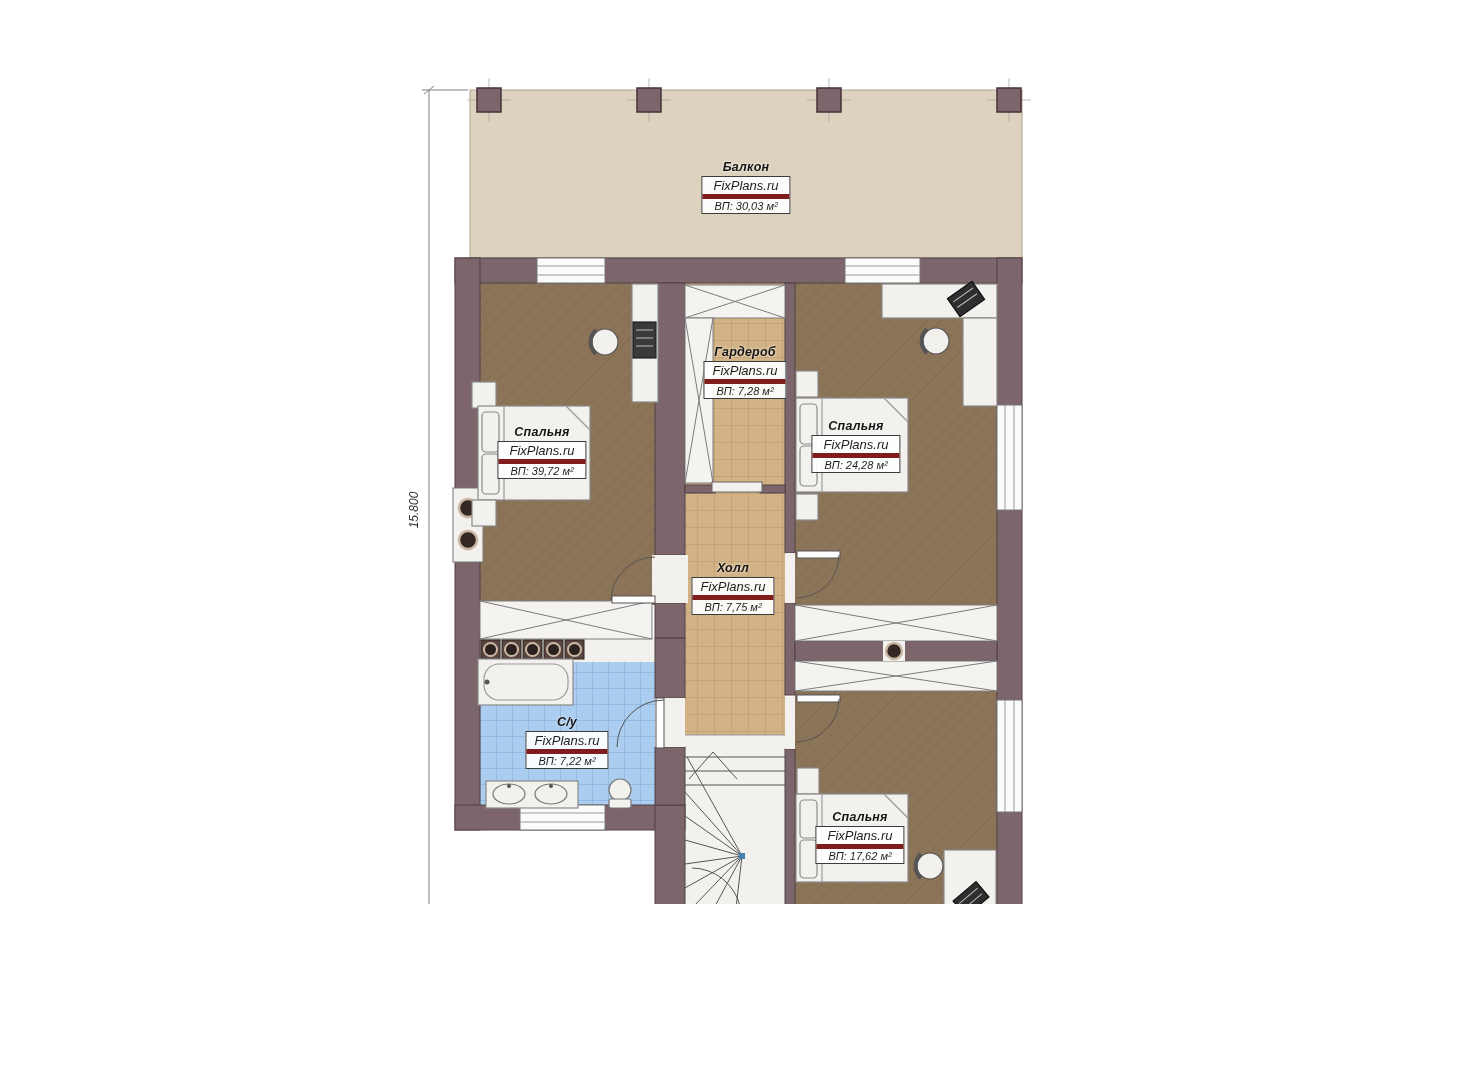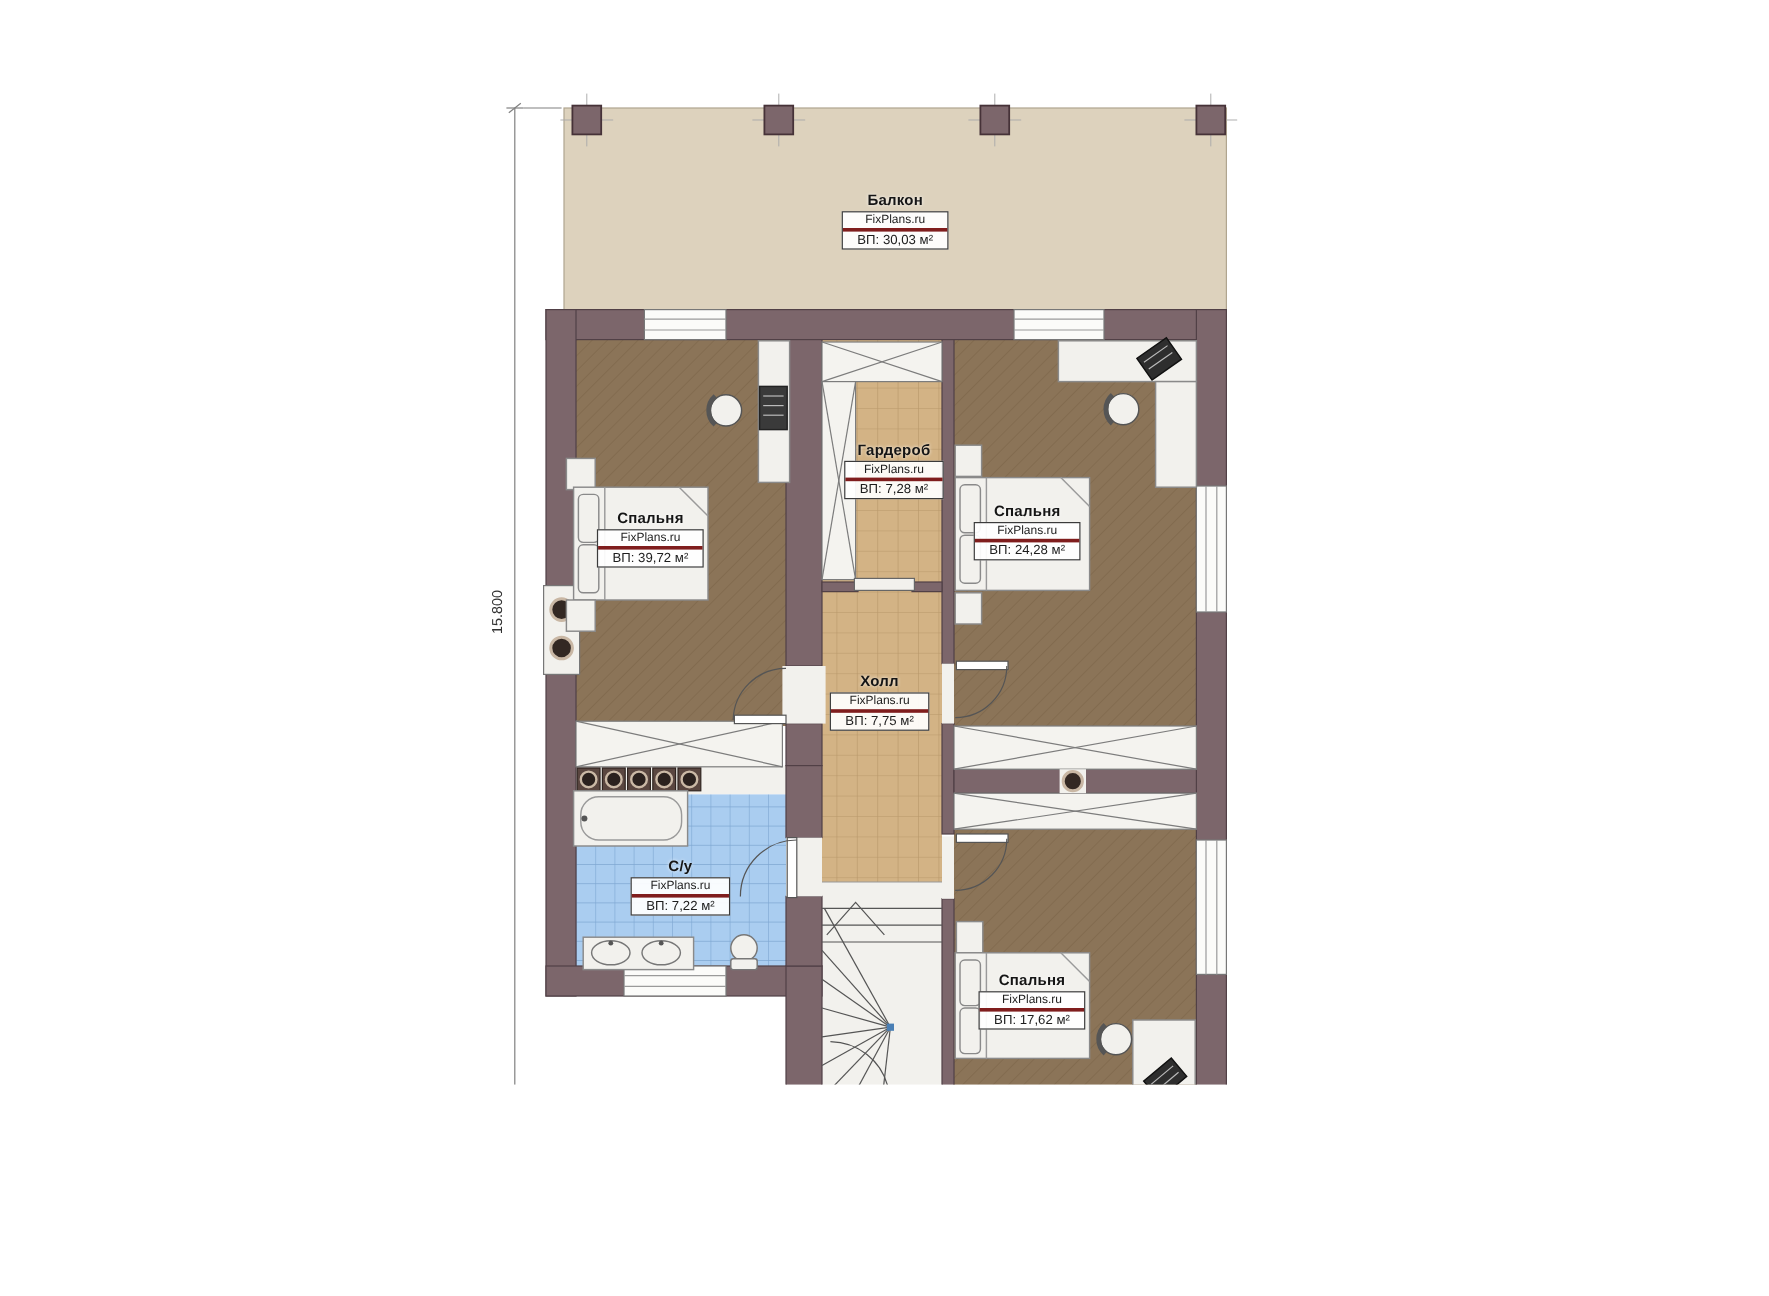--- a/index.html
+++ b/index.html
@@ -1,31 +1,31 @@
 <!DOCTYPE html>
 <html><head>
 <meta charset="utf-8">
 <style>
   html,body{margin:0;padding:0;background:#ffffff;}
   .canvas{
     position:relative;width:1474px;height:904px;background:#ffffff;
-    font-family:"Liberation Sans",sans-serif;overflow:hidden;
+    font-family:"Liberation Sans",sans-serif;overflow:hidden;font-style:italic;
   }
   .plan-svg{position:absolute;left:0;top:0;}
   .room-label{
     position:absolute;transform:translateX(-50%);text-align:center;z-index:5;
   }
   .room-name{
     font-weight:bold;font-size:12.5px;color:#151515;margin-bottom:2px;letter-spacing:.2px;
     text-shadow:0 0 3px rgba(255,255,255,.9);
   }
   .room-box{
     display:inline-block;background:rgba(255,255,255,.93);border:1.3px solid #3b3b3b;
   }
-  .room-brand{font-size:10px;color:#1d1d1d;padding:1px 2px;border-bottom:3px solid #7f1d1d;white-space:nowrap;}
+  .room-brand{font-size:13px;color:#1d1d1d;padding:1px 2px;border-bottom:5px solid #7f1d1d;white-space:nowrap;}
   .room-area{font-size:11px;color:#1d1d1d;padding:1px 12px;white-space:nowrap;}
   .dim-label{position:absolute;font-size:12px;color:#333;background:#fff;padding:0 4px;z-index:4;}
   .dim-v{left:414px;top:510px;transform:translate(-50%,-50%) rotate(-90deg);}
   .dim-h{left:756px;top:961px;transform:translateX(-50%);}
 </style>
 </head>
 <body>
 
 <div class="canvas">
 
@@ -338,21 +338,21 @@
   </div>
 
   <div class="room-label" style="left:542px;top:425px;">
     <div class="room-name">Спальня</div>
     <div class="room-box">
       <div class="room-brand">FixPlans.ru</div>
       <div class="room-area">ВП: 39,72 м²</div>
     </div>
   </div>
 
-  <div class="room-label" style="left:745px;top:368px;">
+  <div class="room-label" style="left:745px;top:345px;">
     <div class="room-name">Гардероб</div>
     <div class="room-box">
       <div class="room-brand">FixPlans.ru</div>
       <div class="room-area">ВП: 7,28 м²</div>
     </div>
   </div>
 
   <div class="room-label" style="left:856px;top:419px;">
     <div class="room-name">Спальня</div>
     <div class="room-box">

